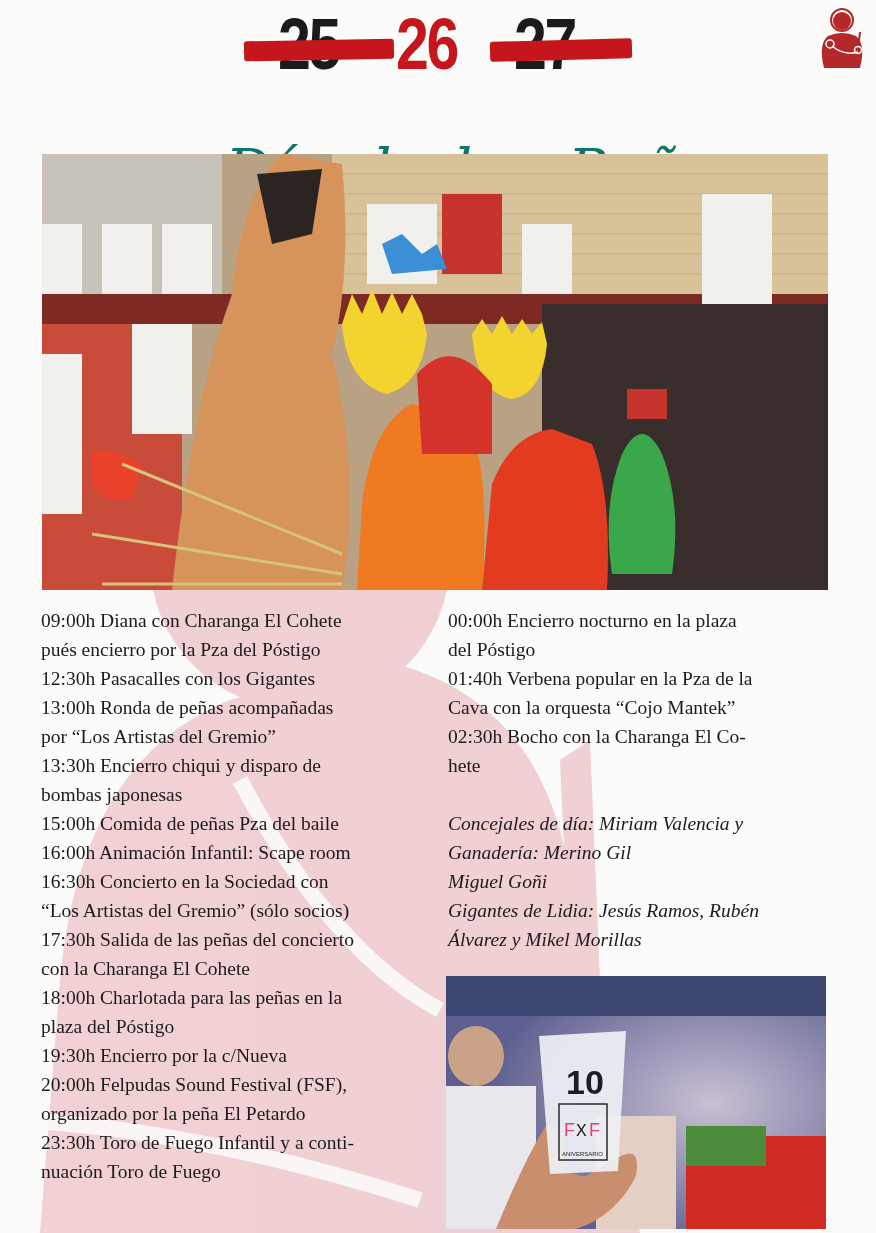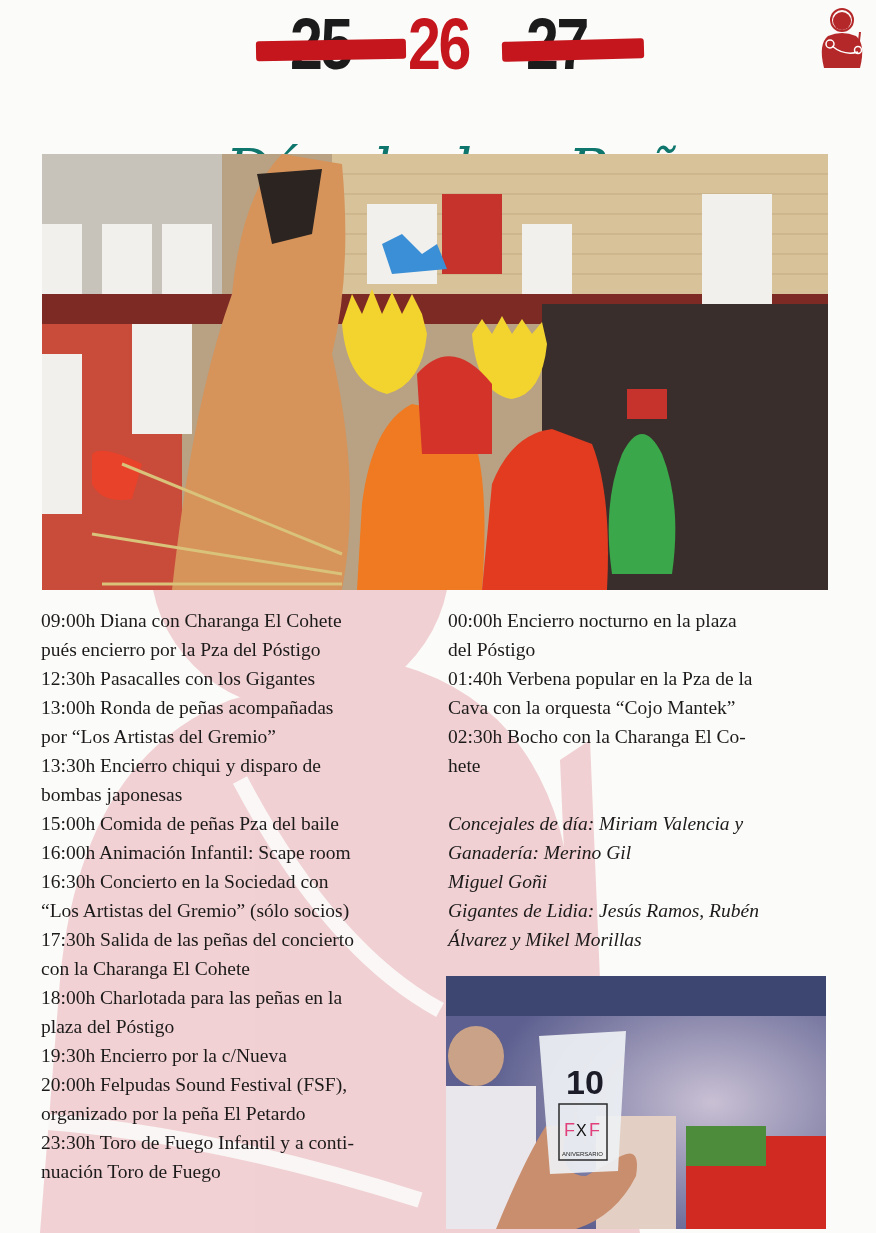--- a/index.html
+++ b/index.html
@@ -6,21 +6,21 @@
   body {
     width:876px; height:1233px; position:relative; overflow:hidden;
     background:#fbfbf9;
     font-family:"DejaVu Serif", serif;
     color:#1c1a1a;
   }
   
   .watermark { position:absolute; left:0; top:0; width:876px; height:1233px; pointer-events:none; }
 
   
-  .years { position:absolute; left:290px; top:4px; width:360px; height:80px; }
+  .years { position:absolute; left:278px; top:4px; width:360px; height:80px; }
   .yr { position:absolute; top:0; font-family:"Liberation Sans", sans-serif; font-weight:bold;
         font-size:72px; line-height:80px; letter-spacing:-3px; transform:scaleX(0.82); transform-origin:left top; }
   .yr.old { color:#1b1b1b; }
   .yr.cur { color:#c4161c; }
   .strike { position:absolute; height:20px; background:#c4161c; border-radius:3px; }
 
   .logo { position:absolute; left:814px; top:4px; width:56px; height:68px; }
 
   .title { position:absolute; left:150px; top:92px; width:680px; height:70px;
            font-family:"DejaVu Serif", serif; font-style:italic; font-size:56px; line-height:70px;

